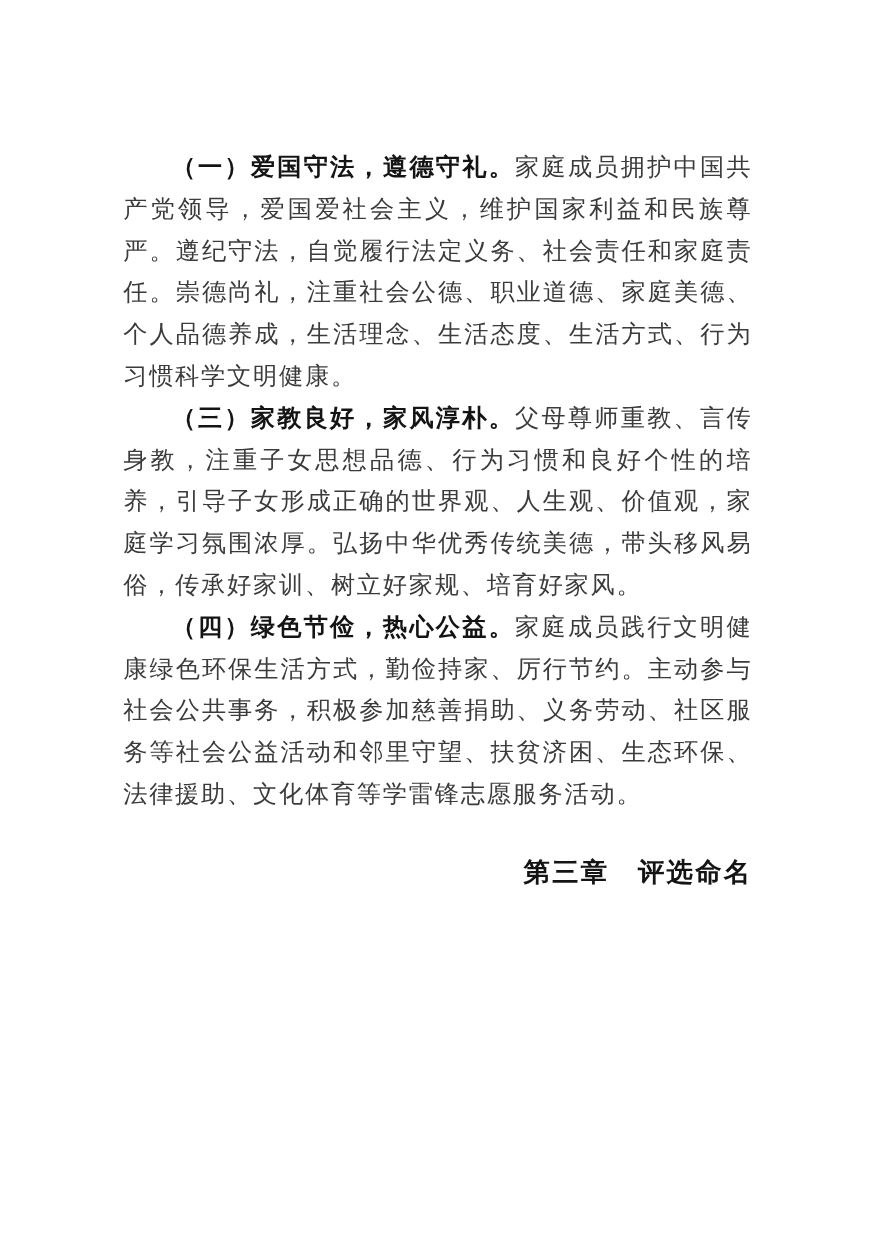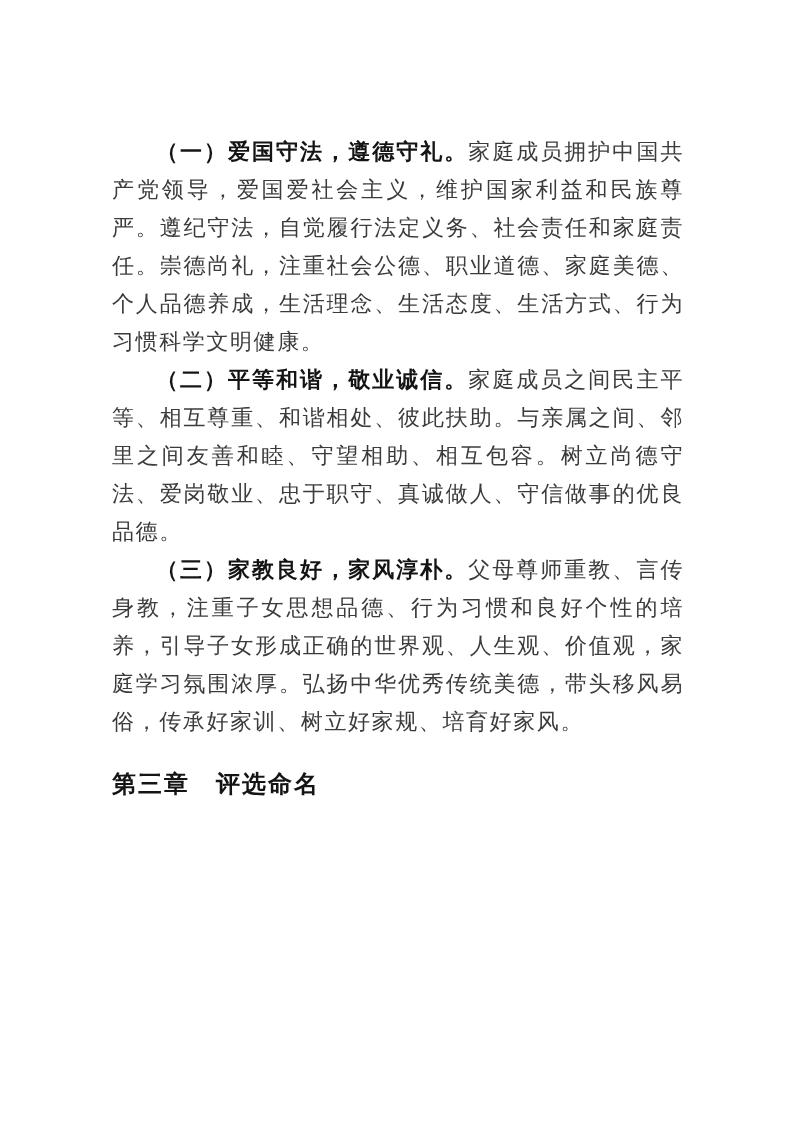--- a/index.html
+++ b/index.html
@@ -29,23 +29,23 @@
   }
   .para {
     margin: 0;
     text-indent: 2em;
   }
   .para .lead {
     font-weight: bold;
     color: #141414;
   }
   .chapter {
-    margin: 24px 0 0 0;
+    margin: 34px 0 0 0;
     text-indent: 0;
-    text-align: left;
+    text-align: right;
     font-size: 24px;
     font-weight: bold;
     color: #141414;
     line-height: 38px;
     letter-spacing: 2px;
   }
   .article {
     margin-top: 38px;
   }
   .article .lead {
@@ -64,24 +64,24 @@
   }
 </style>
 </head>
 <body>
 
 <div class="page">
   <main class="content">
 
     <p class="para"><b class="lead">（一）爱国守法，遵德守礼。</b><span>家庭成员拥护中国共产党领导，爱国爱社会主义，维护国家利益和民族尊严。遵纪守法，自觉履行法定义务、社会责任和家庭责任。崇德尚礼，注重社会公德、职业道德、家庭美德、个人品德养成，生活理念、生活态度、生活方式、行为习惯科学文明健康。</span></p>
 
-    <p class="para"><b class="lead">（二）平等和谐，敬业诚信。</b><span>家庭成员之间民主平等、相互尊重、和谐相处、彼此扶助。与亲属之间、邻里之间友善和睦、守望相助、相互包容。树立尚德守法、爱岗敬业、忠于职守、真诚做人、守信做事的优良品德。</span></p>
 
     <p class="para"><b class="lead">（三）家教良好，家风淳朴。</b><span>父母尊师重教、言传身教，注重子女思想品德、行为习惯和良好个性的培养，引导子女形成正确的世界观、人生观、价值观，家庭学习氛围浓厚。弘扬中华优秀传统美德，带头移风易俗，传承好家训、树立好家规、培育好家风。</span></p>
 
+    <p class="para"><b class="lead">（四）绿色节俭，热心公益。</b><span>家庭成员践行文明健康绿色环保生活方式，勤俭持家、厉行节约。主动参与社会公共事务，积极参加慈善捐助、义务劳动、社区服务等社会公益活动和邻里守望、扶贫济困、生态环保、法律援助、文化体育等学雷锋志愿服务活动。</span></p>
 
     <h2 class="chapter">第三章　评选命名</h2>
 
 
   </main>
 
   <div class="pagenum">- 11 -</div>
 </div>
 
 </body></html>

